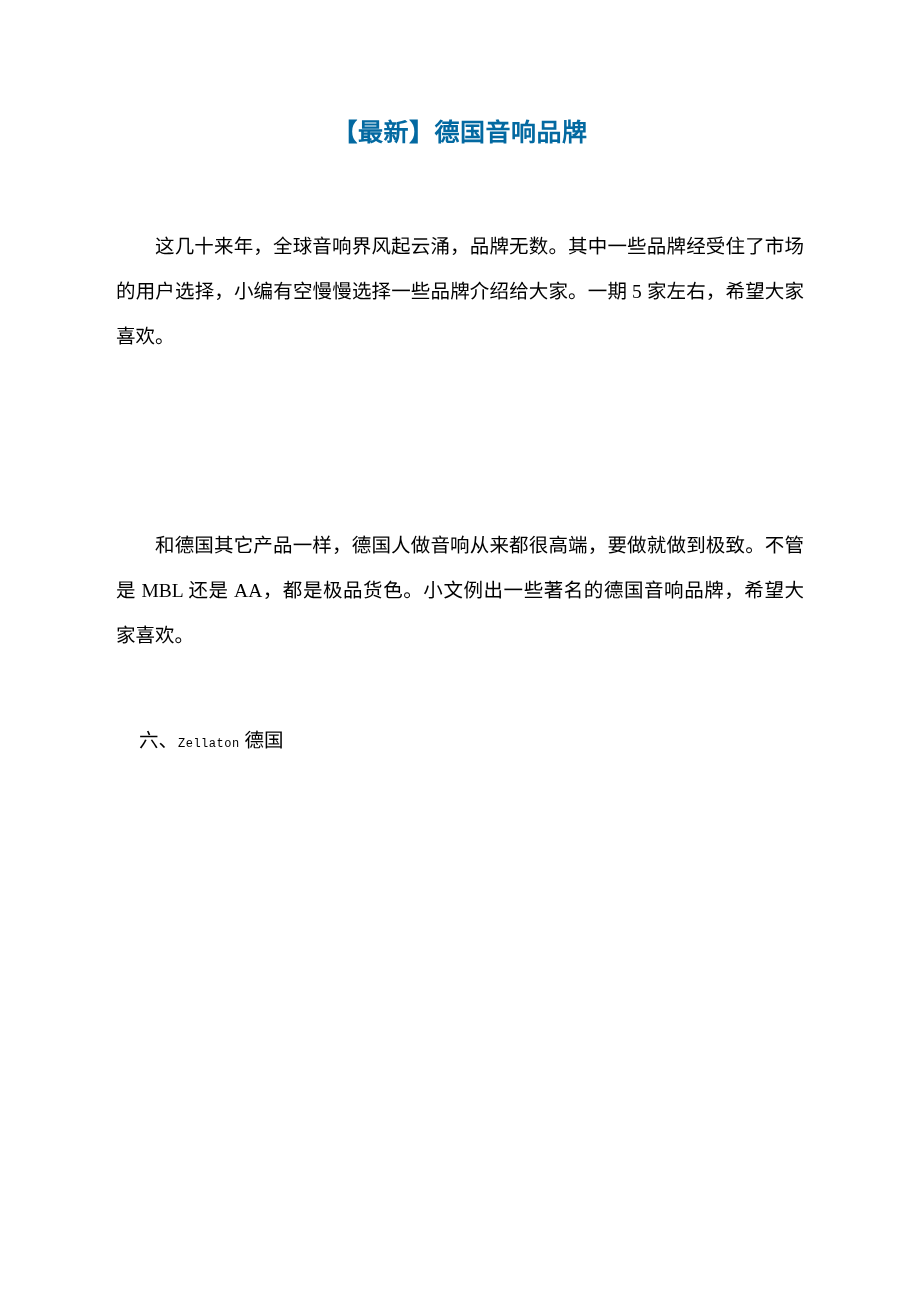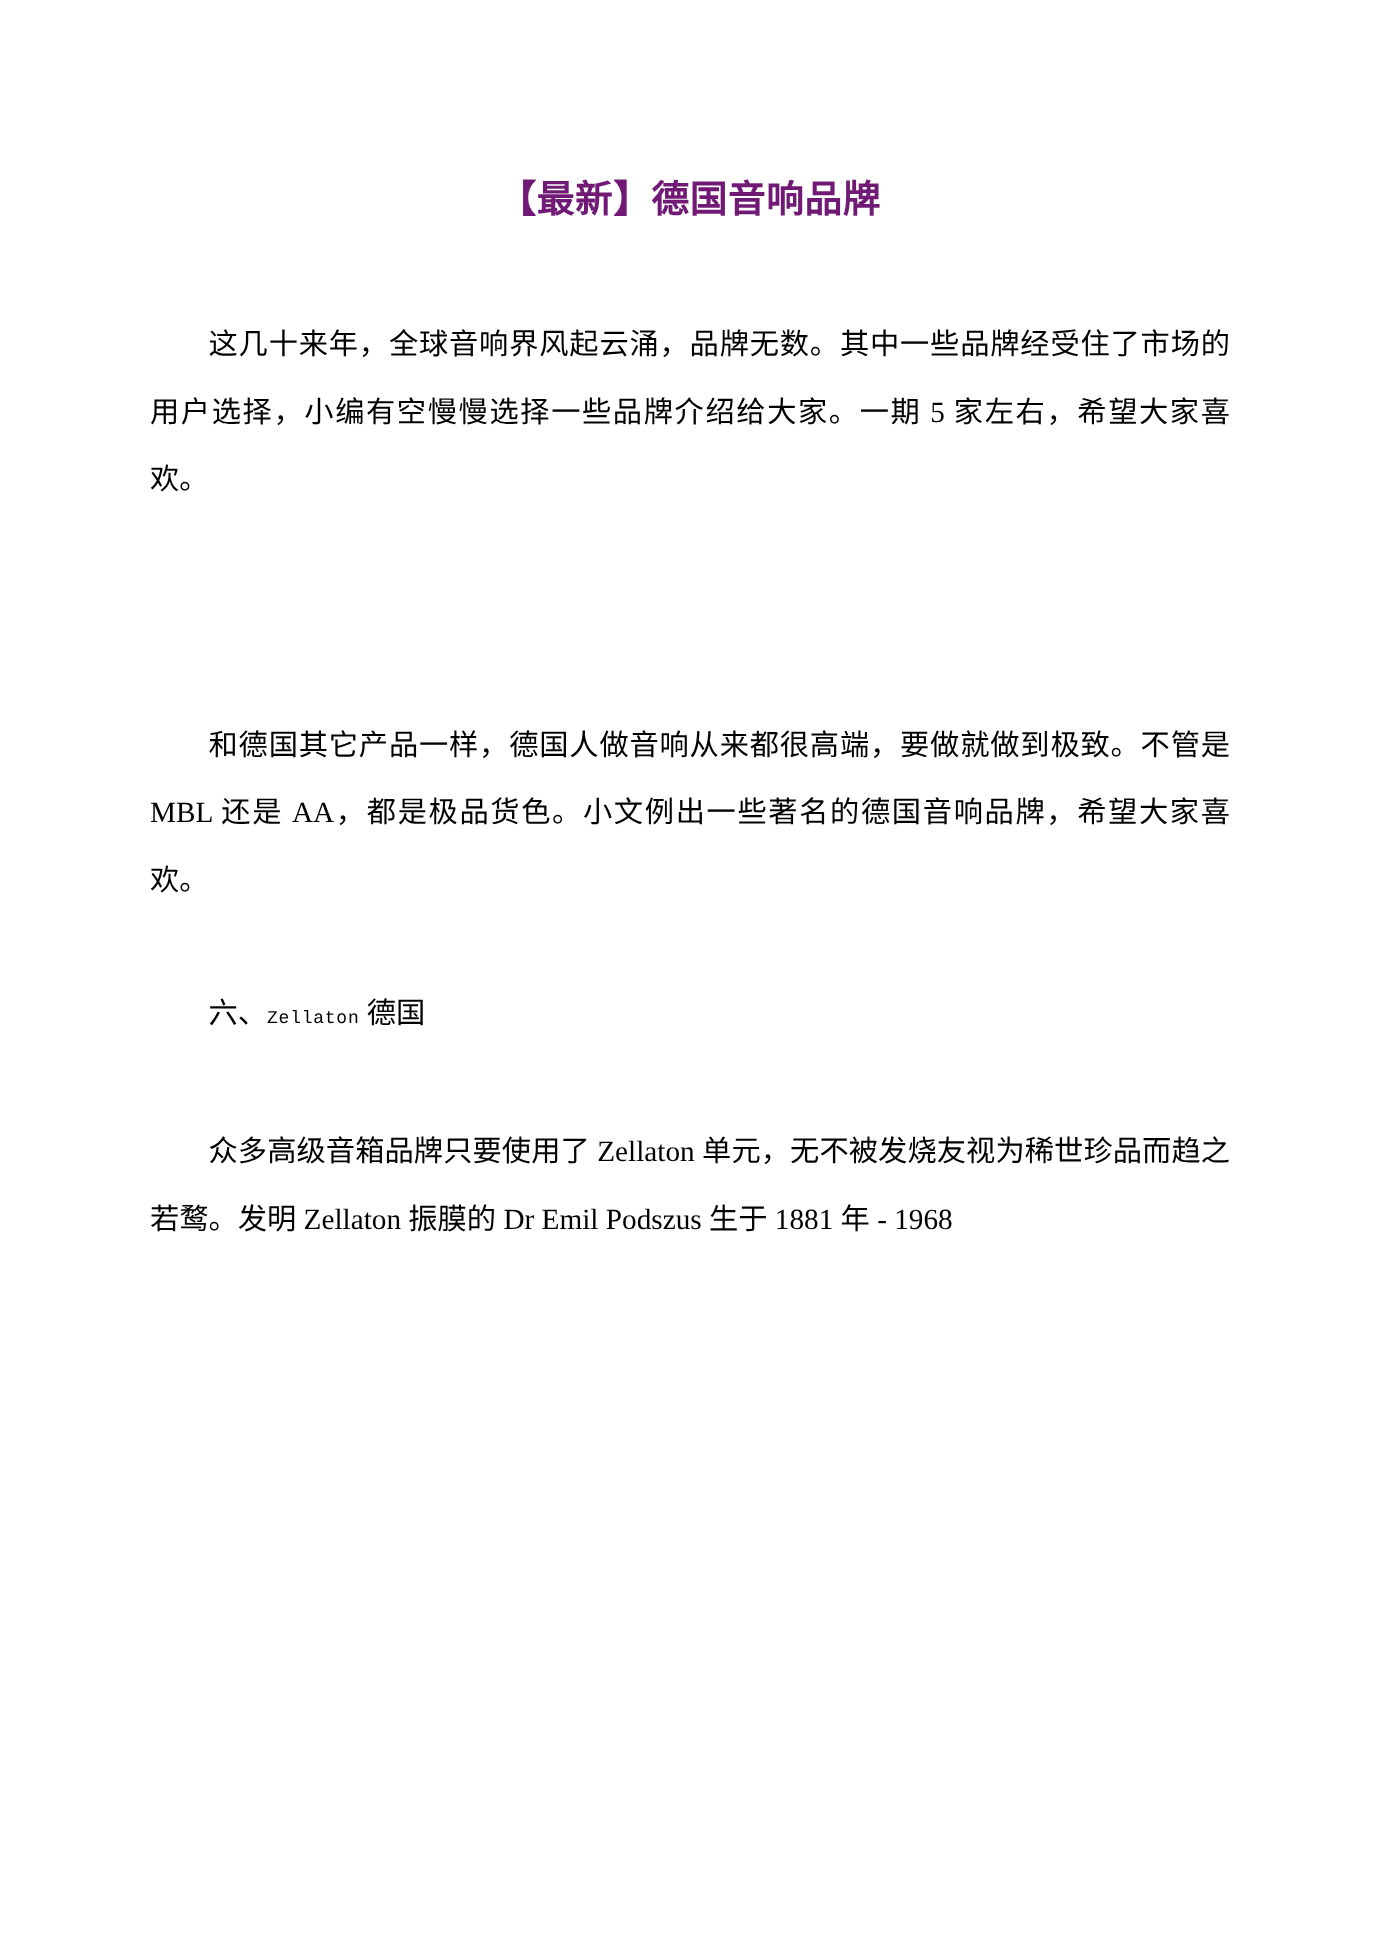--- a/index.html
+++ b/index.html
@@ -21,34 +21,34 @@
     box-sizing: border-box;
     padding: 0 100px;
     background: #ffffff;
   }
   .doc-title {
     margin: 0;
     padding-top: 112px;
     text-align: center;
     font-size: 25px;
     font-weight: bold;
-    color: #701a75;
+    color: #0369a1;
     letter-spacing: 0.5px;
     font-family: "Liberation Serif", "DejaVu Serif", serif;
   }
   .body-block {
     margin-top: 0;
     font-size: 19.5px;
     line-height: 45px;
     text-align: justify;
     text-justify: inter-ideograph;
     color: #000000;
   }
   .para {
-    margin: 0;
+    margin: 16px;
     text-indent: 2em;
   }
   .spacer-lg { height: 60px; }
   .spacer-md { height: 44px; }
   .heading-sub {
     margin: 0;
     text-indent: 2em;
     font-size: 19.5px;
     line-height: 45px;
   }
@@ -80,16 +80,15 @@
     <div class="spacer-md"></div>
 
     <p class="para">和德国其它产品一样，德国人做音响从来都很高端，要做就做到极致。不管是 MBL 还是 AA，都是极品货色。小文例出一些著名的德国音响品牌，希望大家喜欢。</p>
 
     <div class="spacer-md"></div>
 
     <p class="heading-sub"><span>六、</span><span class="latin">Zellaton</span><span> 德国</span></p>
 
     <div class="spacer-md"></div>
 
-    <p class="para">众多高级音箱品牌只要使用了 Zellaton 单元，无不被发烧友视为稀世珍品而趋之若鹜。发明 Zellaton 振膜的 Dr Emil Podszus 生于 1881 年 -  1968</p>
 
   </div>
 </div>
 
 </body></html>

